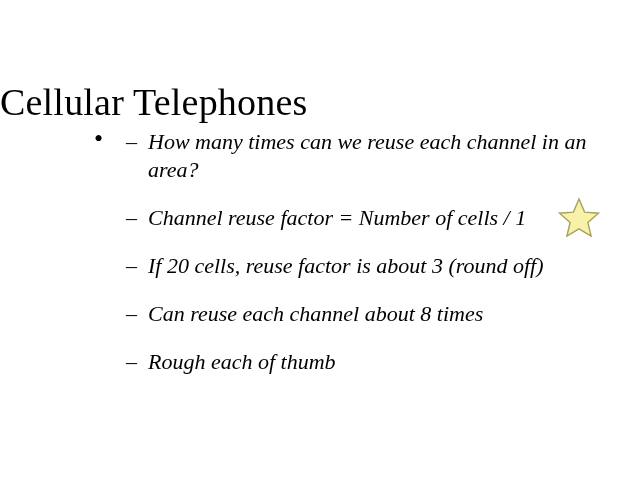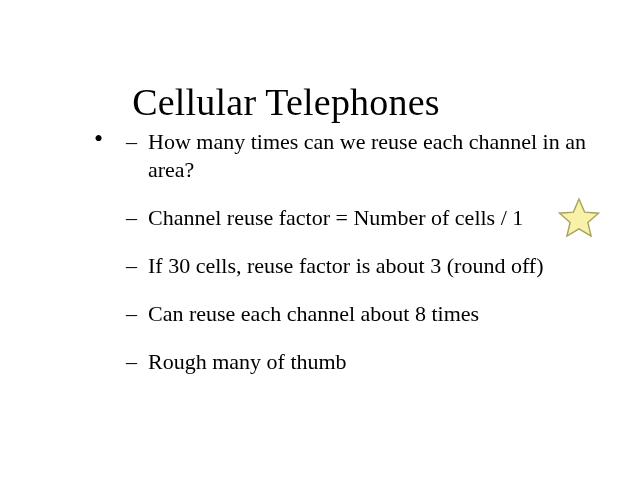--- a/index.html
+++ b/index.html
@@ -19,21 +19,20 @@
     background: #ffffff;
     overflow: hidden;
   }
 
   
   #slide-title {
     position: absolute;
     left: 0;
     top: 54px;
     width: 572px;
-    text-align: center;
     font-size: 38px;
     line-height: 46px;
     font-weight: normal;
     letter-spacing: 0.2px;
     color: #000000;
     white-space: nowrap;
   }
 
   
   #body-block {
@@ -78,20 +77,21 @@
   .lvl2 .marker {
     position: absolute;
     left: 126px;
     top: 0;
     font-size: 22px;
     line-height: 28px;
   }
   .lvl2 .txt {
     display: block;
     max-width: 452px;
+    font-style: italic;
   }
 
   
   #star-decoration {
     position: absolute;
     left: 558px;
     top: 197px;
     width: 42px;
     height: 40px;
     pointer-events: none;
@@ -117,31 +117,31 @@
         <span class="txt">How many times can we reuse each channel in an area?</span>
       </li>
 
       <li class="lvl2">
         <span class="marker">–</span>
         <span class="txt">Channel reuse factor = Number of cells / 1</span>
       </li>
 
       <li class="lvl2">
         <span class="marker">–</span>
-        <span class="txt">If 30 cells, reuse factor is about 3 (round off)</span>
+        <span class="txt">If 20 cells, reuse factor is about 3 (round off)</span>
       </li>
 
       <li class="lvl2">
         <span class="marker">–</span>
         <span class="txt">Can reuse each channel about 8 times</span>
       </li>
 
       <li class="lvl2">
         <span class="marker">–</span>
-        <span class="txt">Rough many of thumb</span>
+        <span class="txt">Rough each of thumb</span>
       </li>
 
     </ul>
   </div>
 
   <svg id="star-decoration" viewBox="0 0 42 40">
     <polygon points="21,2 26.6,15.1 40.5,16.2 29.9,25.4 33.1,39.1 21,31.8 8.9,39.1 12.1,25.4 1.5,16.2 15.4,15.1" style="fill:#F7F2A8;stroke:#A8A060;stroke-width:1.4;stroke-linejoin:miter"></polygon>
   </svg>
 
 </div>

